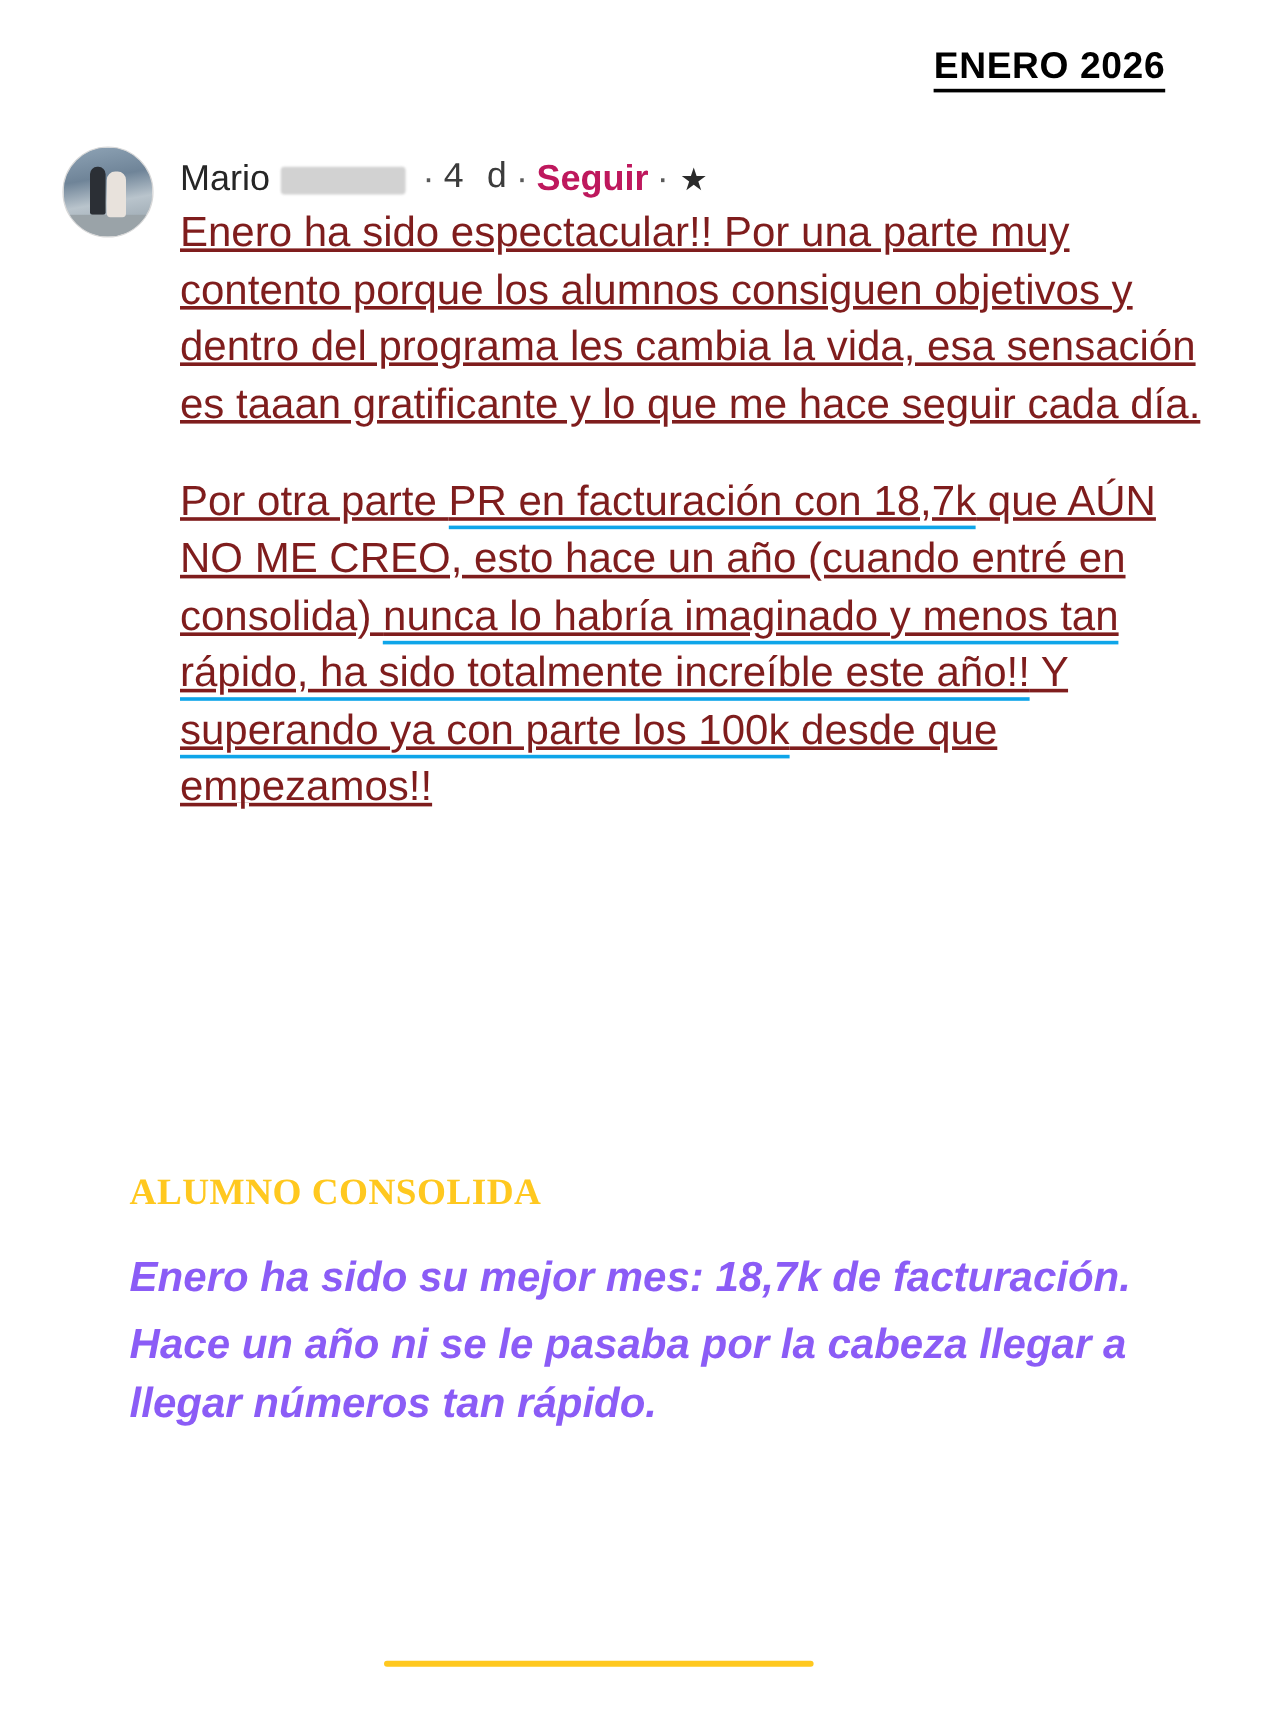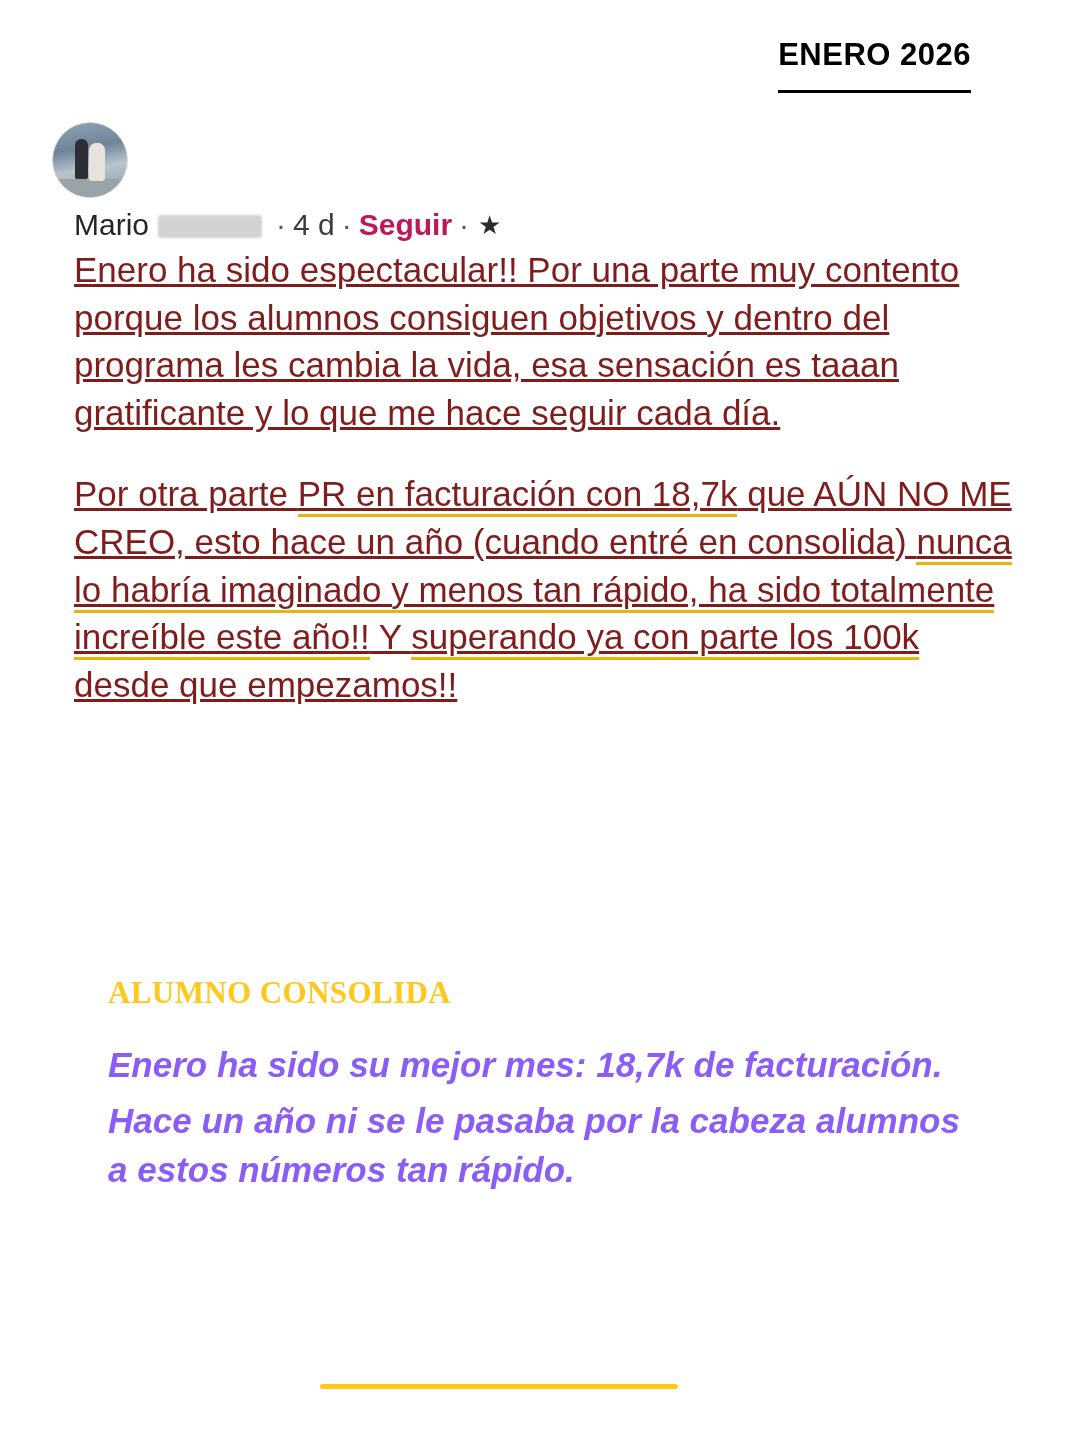--- a/index.html
+++ b/index.html
@@ -22,35 +22,34 @@
     top: 38px;
     right: 100px;
     text-align: right;
   }
   .header-title {
     font-size: 31px;
     font-weight: bold;
     letter-spacing: 0.5px;
     border-bottom: 3px solid #000;
     display: inline-block;
-    padding-bottom: 18px;
+    padding-bottom: 2px;
     line-height: 1.1;
   }
 
   
   .post {
     position: absolute;
     top: 122px;
     left: 52px;
     width: 965px;
   }
   .post-head {
     display: flex;
     align-items: flex-start;
-    flex-direction: column;
   }
   .avatar {
     width: 74px;
     height: 74px;
     border-radius: 50%;
     flex: 0 0 74px;
     background: linear-gradient(170deg, #8fa4b6 0%, #6f8498 35%, #b9c4cc 60%, #8d9aa4 100%);
     position: relative;
     overflow: hidden;
     border: 1px solid #d8d8d8;
@@ -102,21 +101,21 @@
   .redaction {
     display: inline-block;
     width: 104px;
     height: 23px;
     margin: 0 7px -2px 9px;
     background: #d2d2d2;
     border-radius: 3px;
     filter: blur(1.1px);
   }
   .meta-sep { margin: 0 7px; color: #5a5a5a; }
-  .meta-time { color: #3c3c3c; }
+  .meta-time { color: #3c3c3c; font-family: Liberation Mono, monospace; }
   .meta-follow {
     color: #be185d;
     font-weight: bold;
   }
   .star-icon {
     font-size: 26px;
     margin: 0 7px 0 2px;
     color: #2b2b2b;
     line-height: 1;
   }
@@ -126,21 +125,21 @@
     font-size: 35px;
     line-height: 1.36;
     color: #7f1d1d;
     margin-top: 6px;
     text-decoration: underline;
   }
   .post-text p { margin: 0 0 34px 0; }
   .post-text p:last-child { margin-bottom: 0; }
 
   .u-red {
-    border-bottom: 3px solid #eab308;
+    border-bottom: 3px solid #0ea5e9;
     padding-bottom: 1px;
   }
   .emoji-arm { font-size: 34px; }
 
   
   .section {
     position: absolute;
     left: 108px;
     top: 975px;
     width: 880px;
@@ -210,17 +209,17 @@
 
     </div>
   </div>
 </div>
 
 <div class="section">
   <div class="section-kicker">ALUMNO CONSOLIDA</div>
   <div class="section-body">
     <p>Enero ha sido su mejor mes: 18,7k de facturación.</p>
     <div class="gap"></div>
-    <p>Hace un año ni se le pasaba por la cabeza alumnos a estos números tan rápido.</p>
+    <p>Hace un año ni se le pasaba por la cabeza llegar a llegar números tan rápido.</p>
   </div>
 </div>
 
 <div class="footer-rule"></div>
 
 </body></html>

